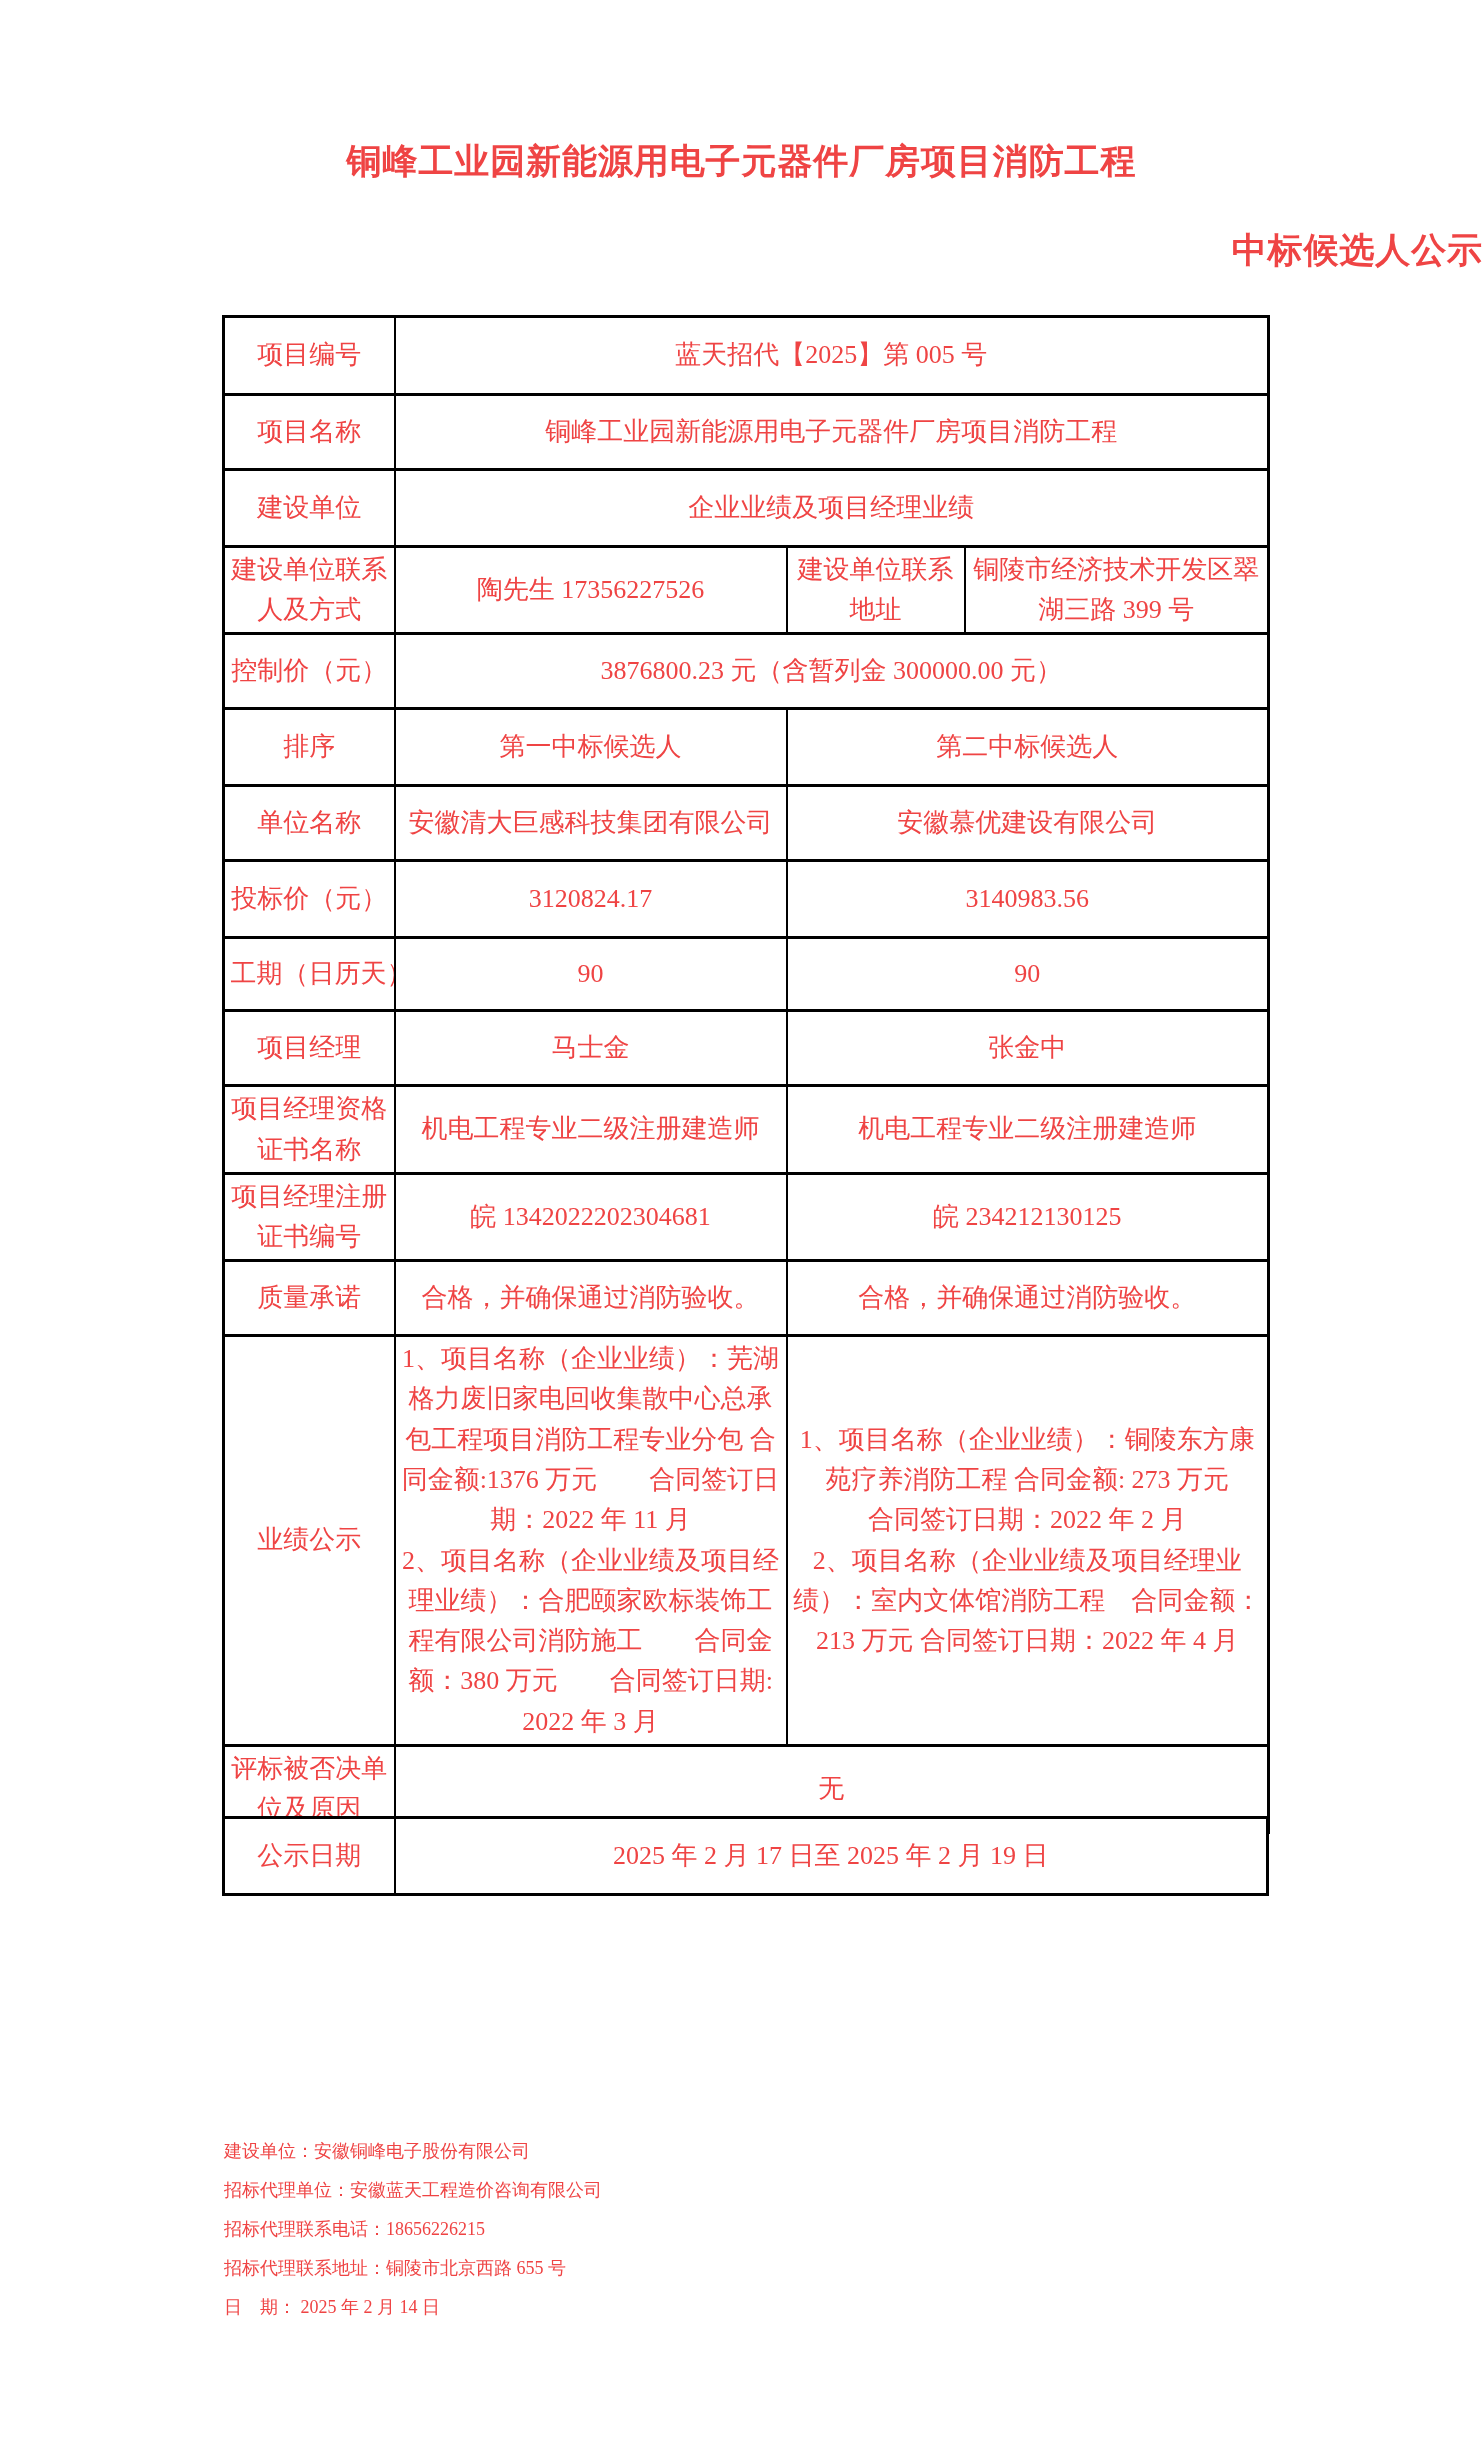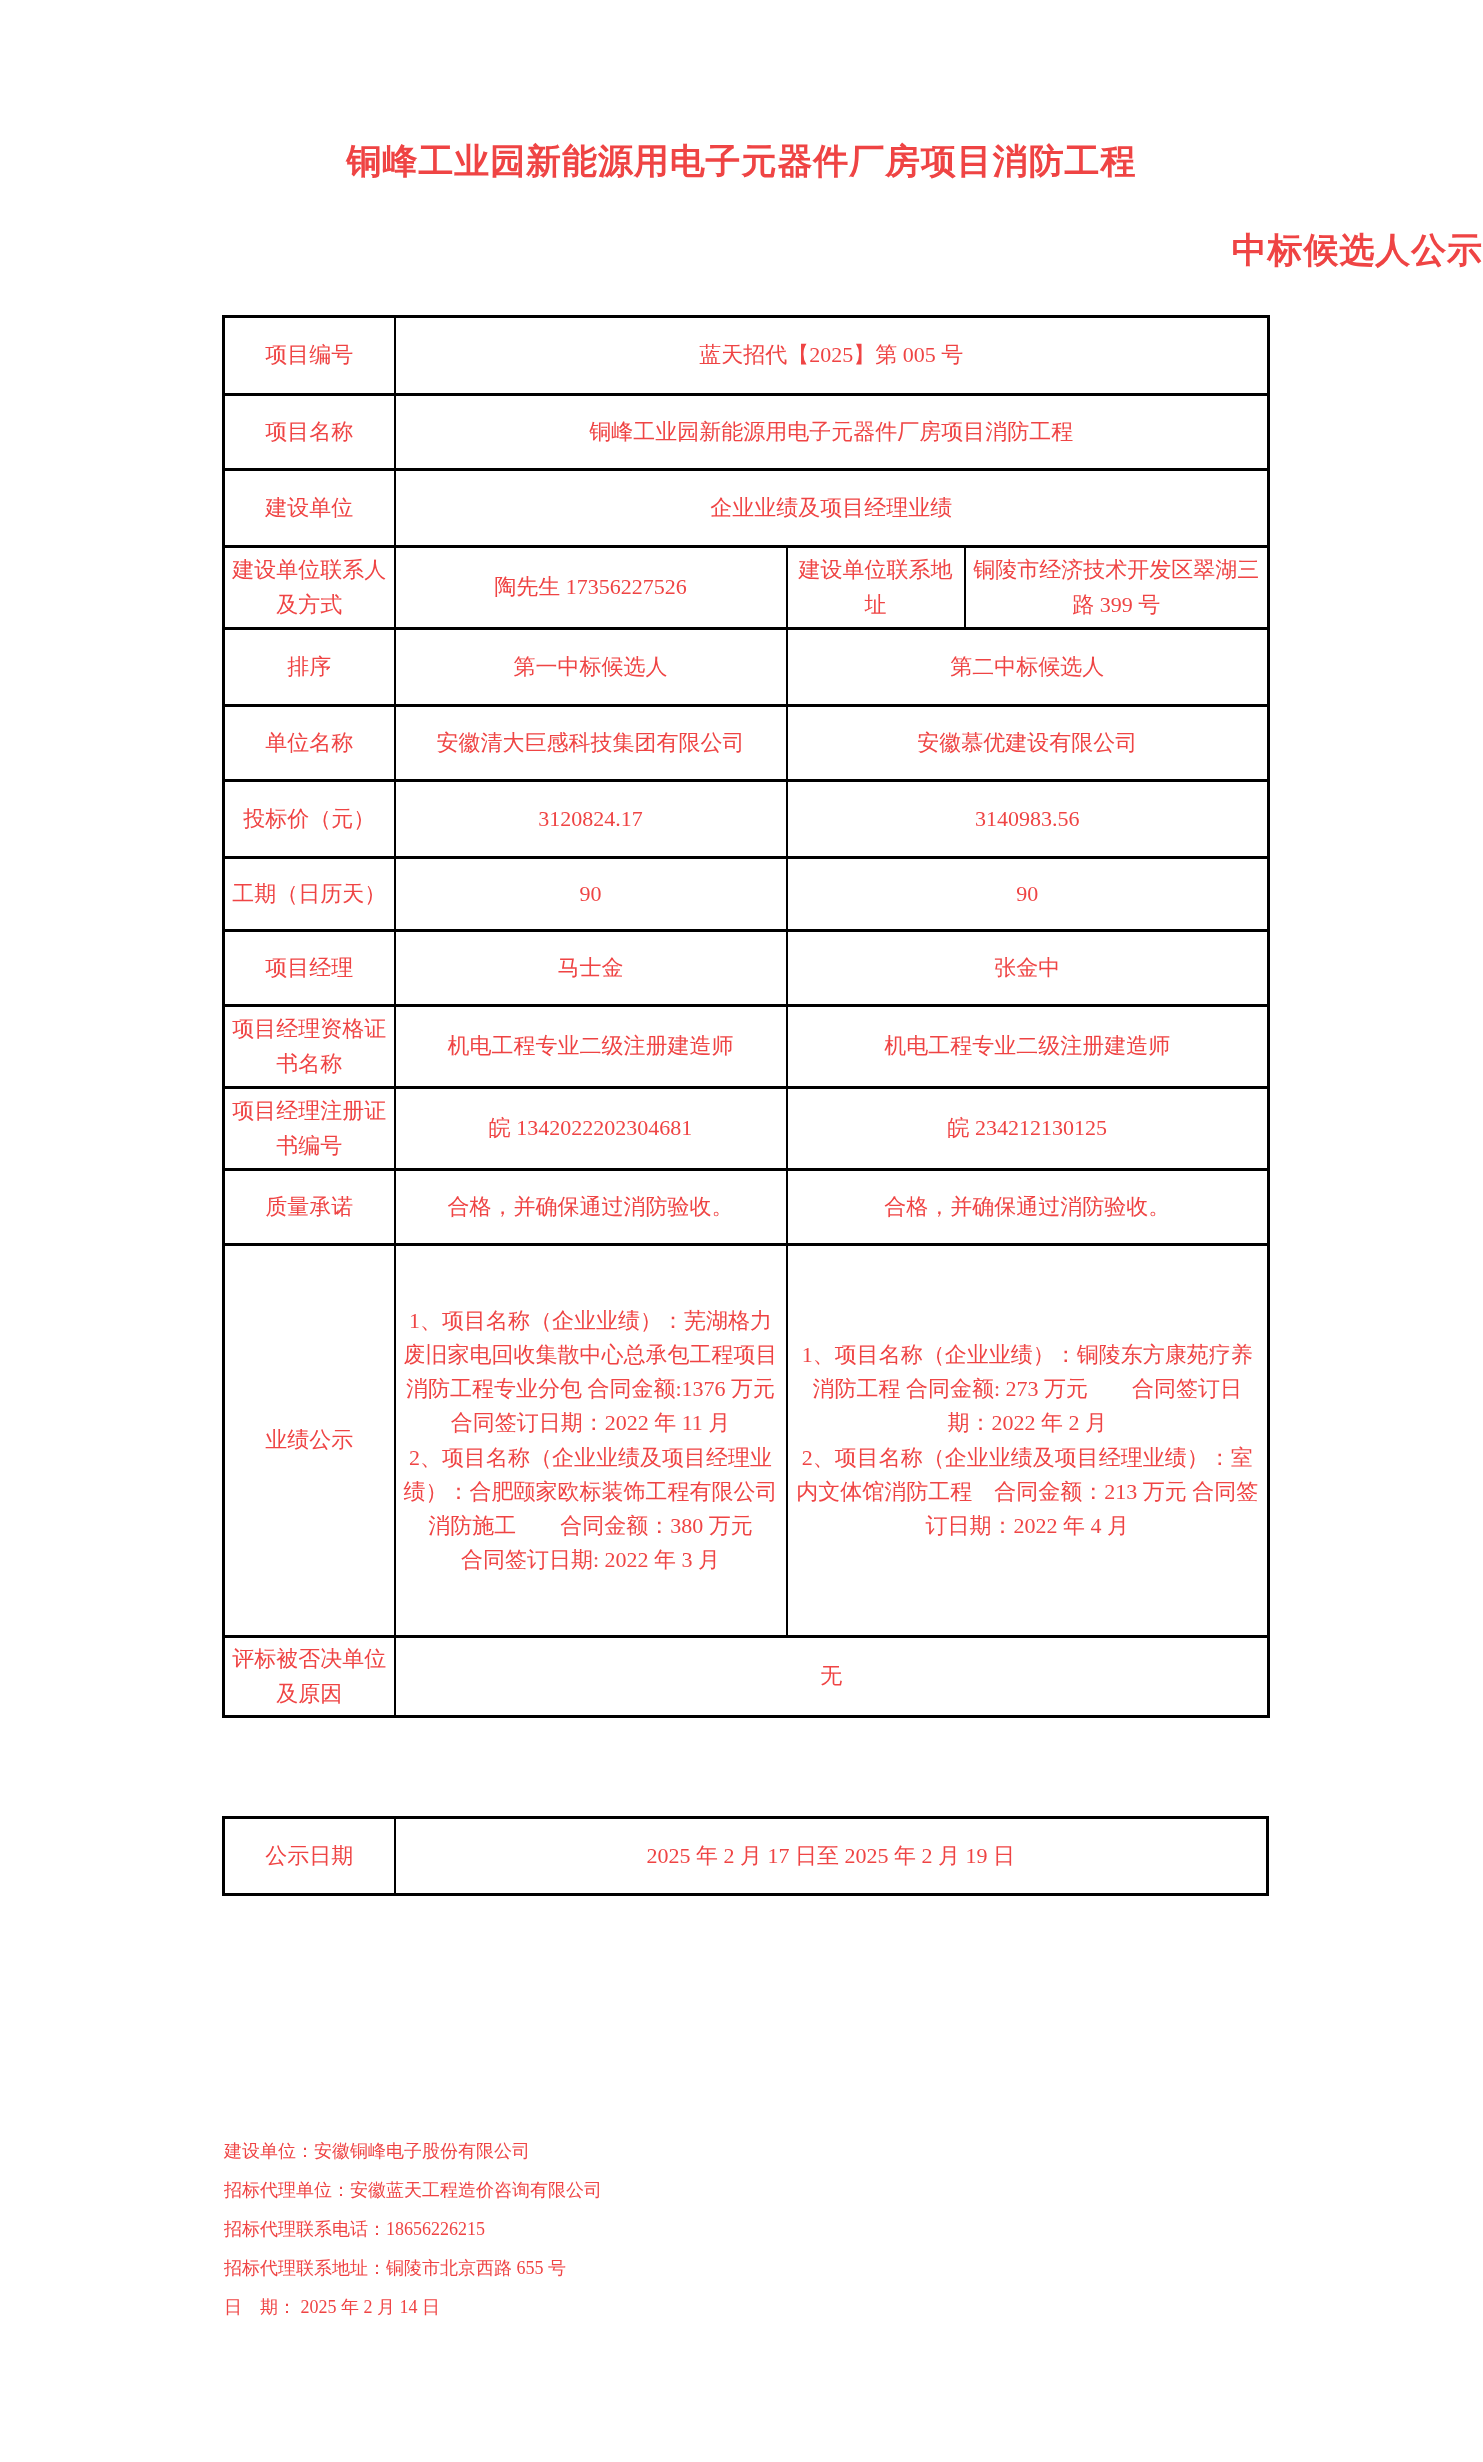--- a/index.html
+++ b/index.html
@@ -41,21 +41,21 @@
   #info-table { top: 315px; }
   #publicity-table { top: 1816px; }
 
   table.doc-table td {
     border-left: 2.8px solid #000000;
     border-right: 2.8px solid #000000;
     border-top: 3.7px solid #000000;
     border-bottom: 3.7px solid #000000;
     text-align: center;
     vertical-align: middle;
-    font-size: 22px;
+    font-size: 26px;
     line-height: 1.55;
     padding: 1.9px 5.6px;
     overflow: hidden;
     word-break: break-all;
   }
   td.label-cell {
     font-size: 24px;
     padding: 1.9px 1.9px;
   }
   td.label-cell-b {
@@ -119,20 +119,24 @@
     <tr style="height:77px">
       <td class="label-cell">建设单位</td>
       <td colspan="3">企业业绩及项目经理业绩</td>
     </tr>
     <tr style="height:82px">
       <td class="label-cell">建设单位联系人及方式</td>
       <td>陶先生 17356227526</td>
       <td class="label-cell-b">建设单位联系地址</td>
       <td>铜陵市经济技术开发区翠湖三路 399 号</td>
     </tr>
+    <tr style="height:75px">
+      <td class="label-cell">控制价（元）</td>
+      <td colspan="3">3876800.23 元（含暂列金 300000.00 元）</td>
+    </tr>
     <tr style="height:77px">
       <td class="label-cell">排序</td>
       <td>第一中标候选人</td>
       <td colspan="2">第二中标候选人</td>
     </tr>
     <tr style="height:75px">
       <td class="label-cell">单位名称</td>
       <td>安徽清大巨感科技集团有限公司</td>
       <td colspan="2">安徽慕优建设有限公司</td>
     </tr>

